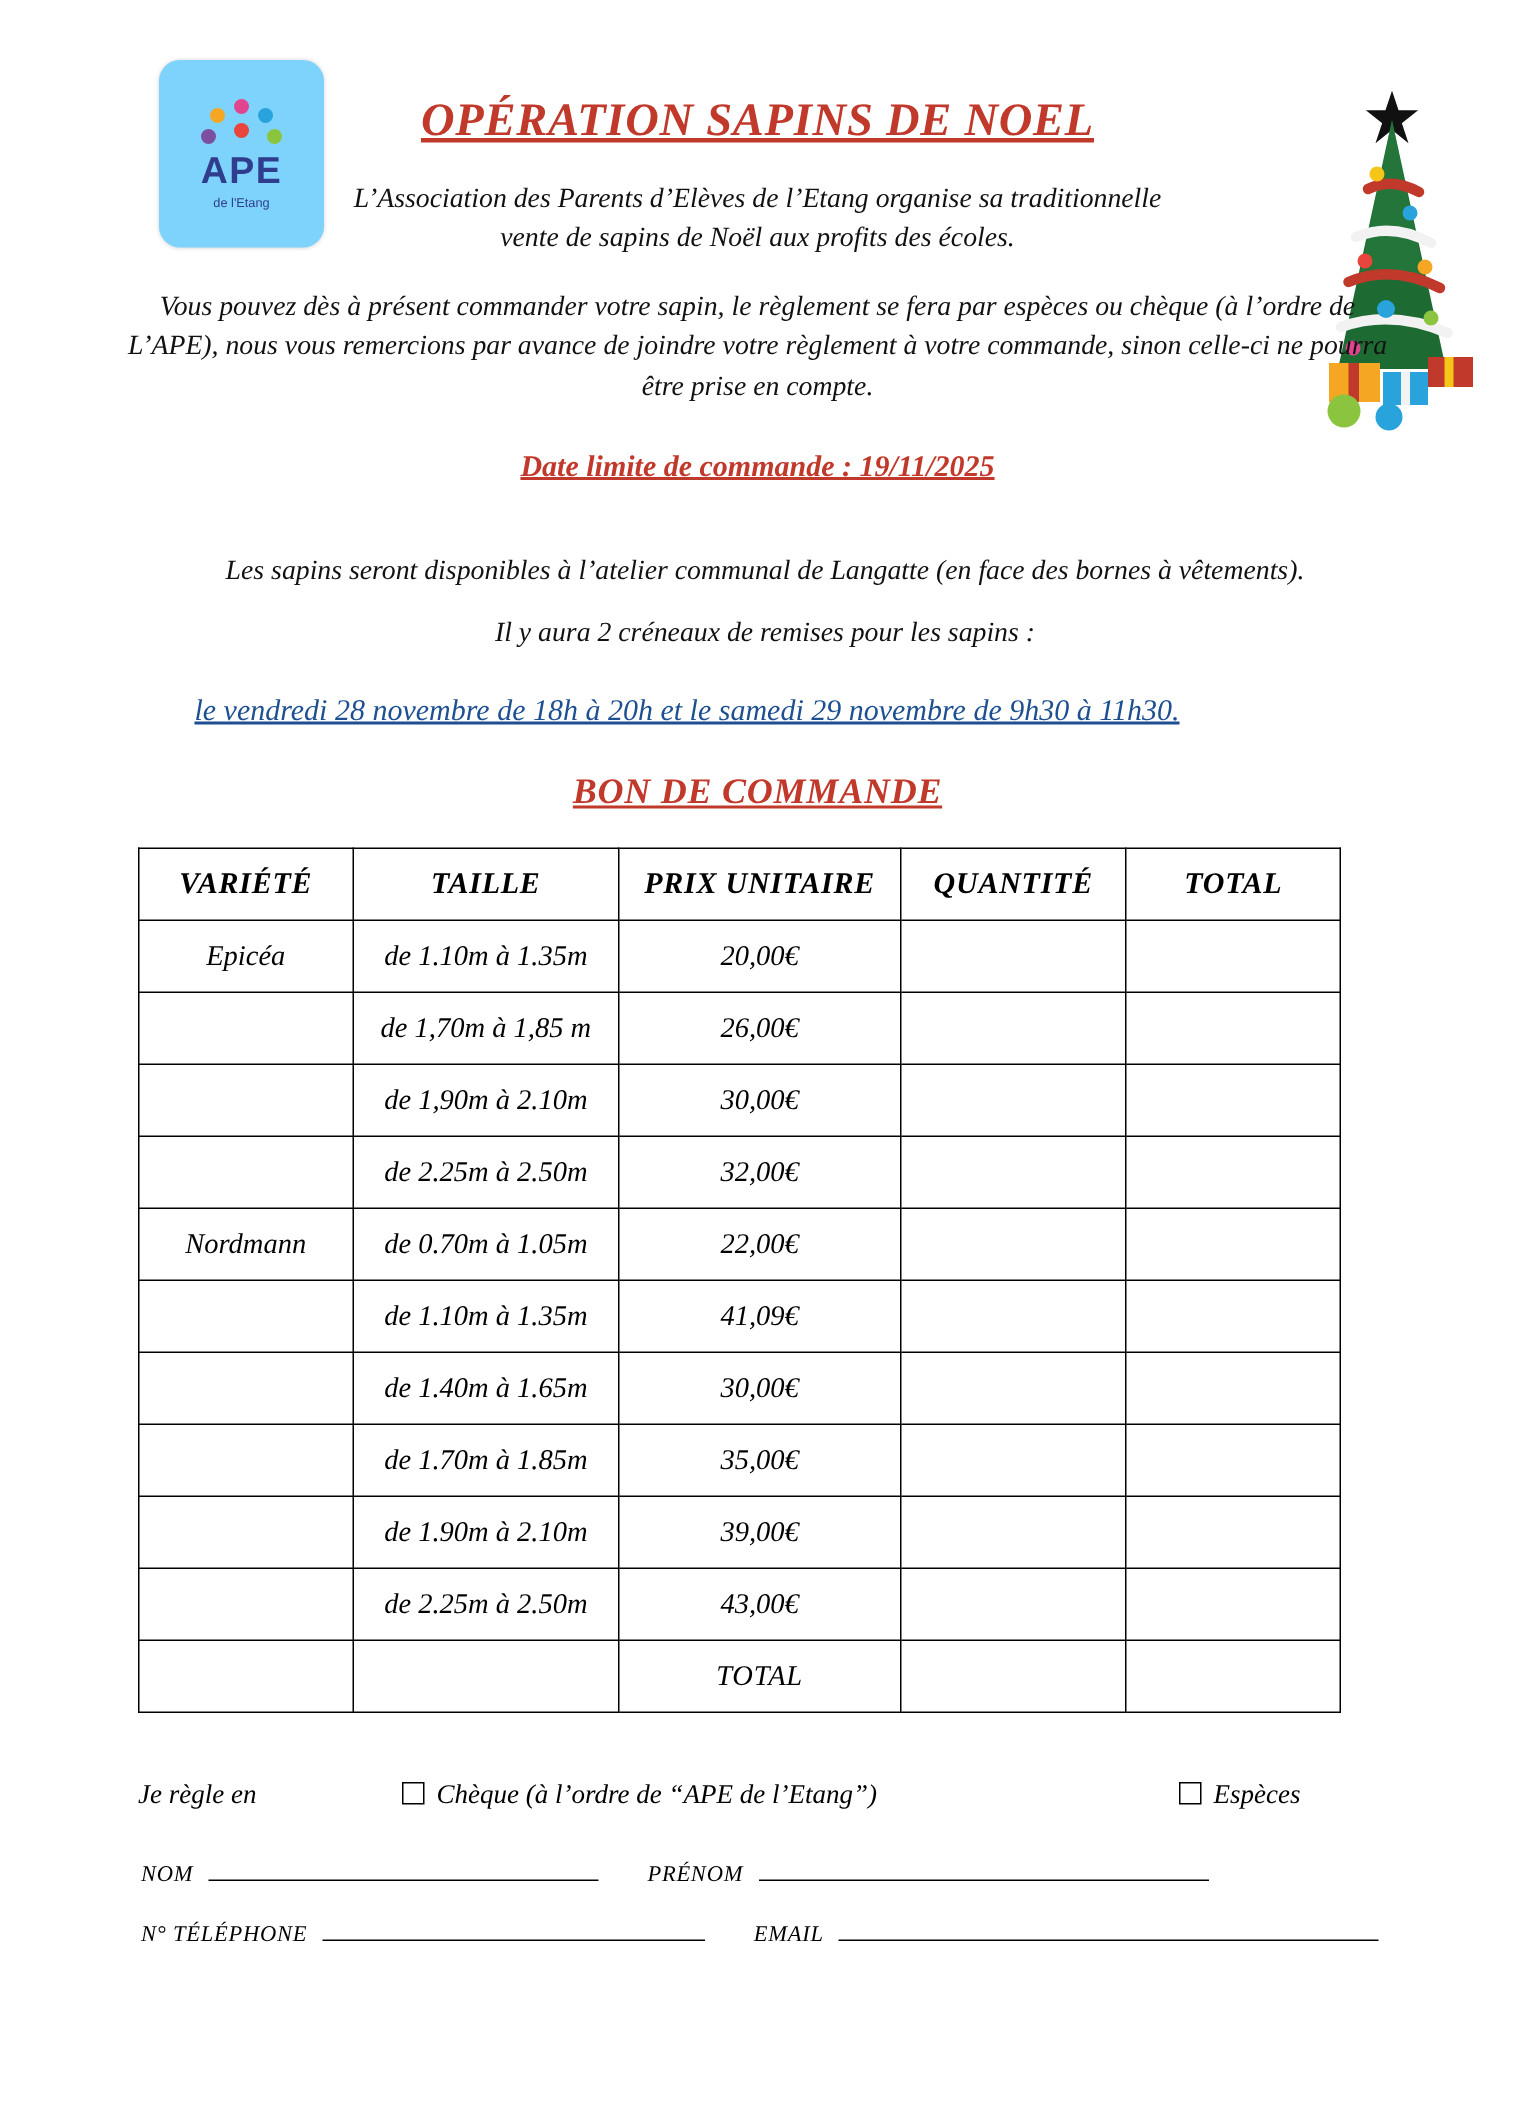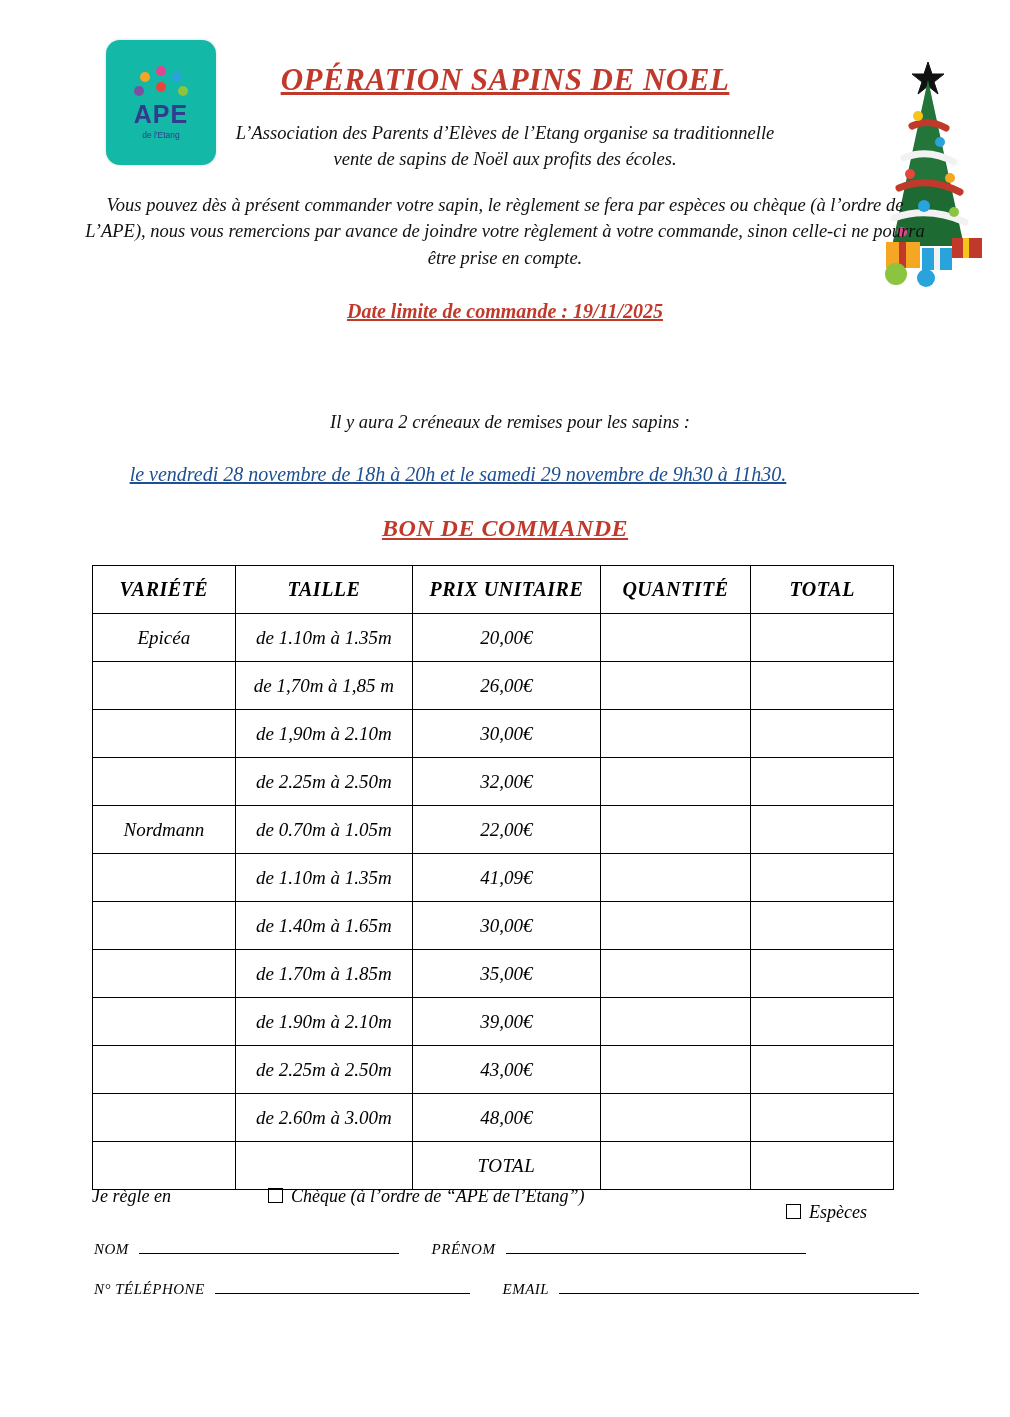--- a/index.html
+++ b/index.html
@@ -24,21 +24,21 @@
     padding: 0;
   }
 
   
   .logo-box {
     position: absolute;
     left: 106px;
     top: 40px;
     width: 110px;
     height: 125px;
-    background: #14b8a6;
+    background: #7dd3fc;
     border-radius: 14px;
     box-shadow: 0 0 3px rgba(0,0,0,0.18);
     display: flex;
     flex-direction: column;
     align-items: center;
     justify-content: center;
   }
   .logo-burst {
     position: relative;
     width: 54px;
@@ -219,21 +219,20 @@
     position: absolute;
     left: 176px;
     top: 0;
     white-space: nowrap;
   }
   .pay-especes {
     position: absolute;
     left: 694px;
     top: 0;
     white-space: nowrap;
-    margin-top: 16px;
   }
 
   
   .fields {
     position: absolute;
     left: 94px;
     top: 1240px;
     width: 830px;
     font-style: italic;
   }
@@ -307,20 +306,21 @@
       <circle cx="30" cy="218" r="11" fill="#8bc53f"></circle>
       <circle cx="60" cy="222" r="9" fill="#29a3dc"></circle>
     </svg>
   </div>
 
   <div class="title">OPÉRATION SAPINS DE NOEL</div>
 
   <div class="para p1">L’Association des Parents d’Elèves de l’Etang organise sa traditionnelle vente de sapins de Noël aux profits des écoles.</div>
   <div class="para p2">Vous pouvez dès à présent commander votre sapin, le règlement se fera par espèces ou chèque (à l’ordre de L’APE), nous vous remercions par avance de joindre votre règlement à votre commande, sinon celle-ci ne pourra être prise en compte.</div>
   <div class="deadline">Date limite de commande : 19/11/2025</div>
+  <div class="para p3">Les sapins seront disponibles à l’atelier communal de Langatte (en face des bornes à vêtements).</div>
   <div class="para p4">Il y aura 2 créneaux de remises pour les sapins :</div>
   <div class="slots">le vendredi 28 novembre de 18h à 20h et le samedi 29 novembre de 9h30 à 11h30.</div>
 
   <div class="order-title">BON DE COMMANDE</div>
 
   <table class="order">
     <thead>
       <tr>
         <th class="col-variety">VARIÉTÉ</th>
         <th class="col-size">TAILLE</th>
@@ -390,27 +390,20 @@
         <td class="col-variety"></td>
         <td class="col-size">de 1.90m à 2.10m</td>
         <td class="col-price">39,00€</td>
         <td class="col-qty"></td>
         <td class="col-total"></td>
       </tr>
       <tr>
         <td class="col-variety"></td>
         <td class="col-size">de 2.25m à 2.50m</td>
         <td class="col-price">43,00€</td>
-        <td class="col-qty"></td>
-        <td class="col-total"></td>
-      </tr>
-      <tr>
-        <td class="col-variety"></td>
-        <td class="col-size">de 2.60m à 3.00m</td>
-        <td class="col-price">48,00€</td>
         <td class="col-qty"></td>
         <td class="col-total"></td>
       </tr>
       <tr>
         <td class="col-variety blank-cell"></td>
         <td class="col-size blank-cell"></td>
         <td class="col-price total-label">TOTAL</td>
         <td class="col-qty"></td>
         <td class="col-total"></td>
       </tr>

